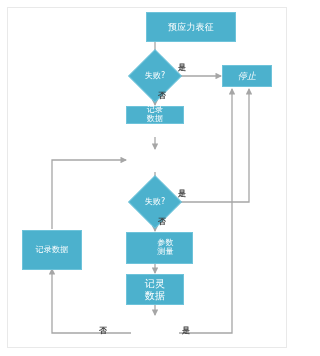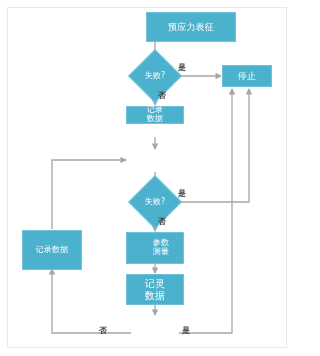--- a/index.html
+++ b/index.html
@@ -131,36 +131,36 @@
 
   <div class="node" style="left:98px; top:12px; width:90px; height:30px; font-size:9px;margin-left:48px;">
     <span class="label">预应力表征</span>
   </div>
 
   <div class="diamond-wrap" style="left:136px; top:57px; width:38px; height:38px;">
     <div class="diamond-shape"></div>
     <span class="label" style="font-size:8px;">失败?</span>
   </div>
 
-  <div class="node" style="left:222px; top:65px; width:50px; height:22px; font-size:9px;">
+  <div class="node" style="left:222px; top:65px; width:50px; height:22px; font-size:9px;font-style:italic;">
     <span class="label">停止</span>
   </div>
 
   <div class="node" style="left:126px; top:106px; width:58px; height:18px; font-size:8px;">
     <span class="label">记录
 数据</span>
   </div>
 
 
   <div class="diamond-wrap" style="left:136px; top:183px; width:38px; height:38px;">
     <div class="diamond-shape"></div>
     <span class="label" style="font-size:8px;">失败?</span>
   </div>
 
-  <div class="node" style="left:126px; top:232px; width:58px; height:32px; font-size:8px;padding-left:12px;">
+  <div class="node" style="left:126px; top:232px; width:67px; height:32px; font-size:8px;padding-left:12px;">
     <span class="label">参数
 测量</span>
   </div>
 
   <div class="node" style="left:126px; top:274px; width:58px; height:31px; font-size:10px;">
     <span class="label">记灵
 数据</span>
   </div>
 
   <div class="node" style="left:22px; top:230px; width:60px; height:40px; font-size:8px;">

